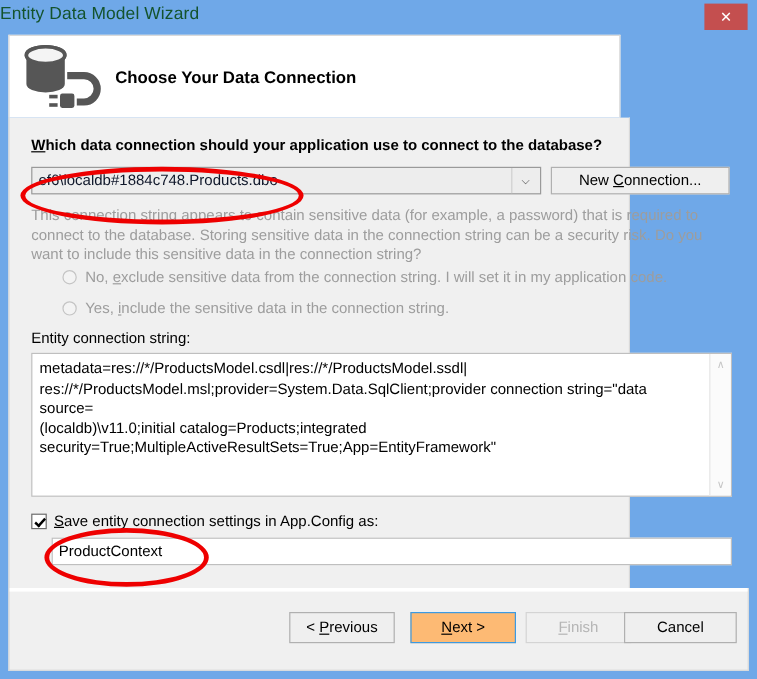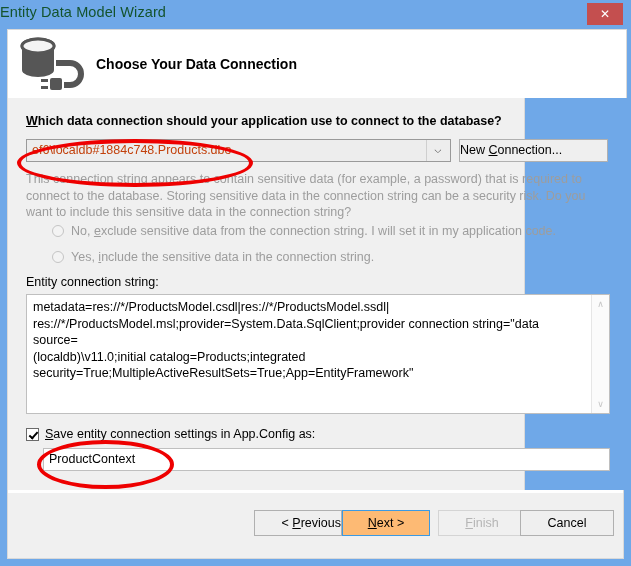--- a/index.html
+++ b/index.html
@@ -51,21 +51,21 @@
     text-align: center;
     font-family: "Liberation Sans", sans-serif;
     cursor: pointer;
     user-select: none;
   }
 
   
   #header-panel {
     position: absolute;
     left: 7px; top: 29px;
-    width: 620px;
+    width: 510px;
     height: 69px;
     box-sizing: border-box;
     background: #ffffff;
     border: 1px solid #d9d9d9;
     border-bottom: none;
   }
   #db-icon {
     position: absolute;
     left: 10px; top: 6px;
     width: 72px;
@@ -114,21 +114,21 @@
     height: 23px;
     box-sizing: border-box;
     background: #ededed;
     border: 1px solid #9a9a9a;
     cursor: pointer;
   }
   #conn-combo-value {
     position: absolute;
     left: 5px; top: 3px;
     font-size: 12.5px;
-    color: #c2410c;
+    color: #0f172a;
     font-family: "Liberation Sans", sans-serif;
     white-space: nowrap;
   }
   #conn-combo-arrow {
     position: absolute;
     right: 1px; top: 0;
     width: 22px;
     height: 21px;
     border-left: 1px solid #cfcfcf;
     color: #4b4b4b;
@@ -142,21 +142,21 @@
     position: absolute;
     left: 451px; top: 41px;
     width: 149px;
     height: 23px;
     box-sizing: border-box;
     background: #efefef;
     border: 1px solid #b0b0b0;
     font-size: 12.5px;
     color: #000000;
     font-family: "Liberation Sans", sans-serif;
-    text-align: left;
+    text-align: center;
     line-height: 21px;
     cursor: pointer;
     user-select: none;
   }
 
   
   #sensitive-note {
     position: absolute;
     left: 18px; top: 73px;
     width: 584px;
@@ -319,21 +319,21 @@
     background: #efefef;
     border: 1px solid #b0b0b0;
     font-size: 12.5px;
     color: #000000;
     line-height: 24px;
     text-align: center;
     font-family: "Liberation Sans", sans-serif;
     cursor: pointer;
     user-select: none;
   }
-  #btn-previous { left: 246px; text-align: right; }
+  #btn-previous { left: 233px; }
   #btn-next     { left: 334px; border: 1px solid #3c9ae2; background: #fdba74; }
   #btn-finish   { left: 430px; color: #b5b5b5; border: 1px solid #d4d4d4; background: #f0f0f0; cursor: default; }
   #btn-cancel   { left: 512px; width: 94px; }
 
   
   .annot-ellipse {
     position: absolute;
     border: 4px solid #ee0000;
     border-radius: 50%;
     pointer-events: none;

